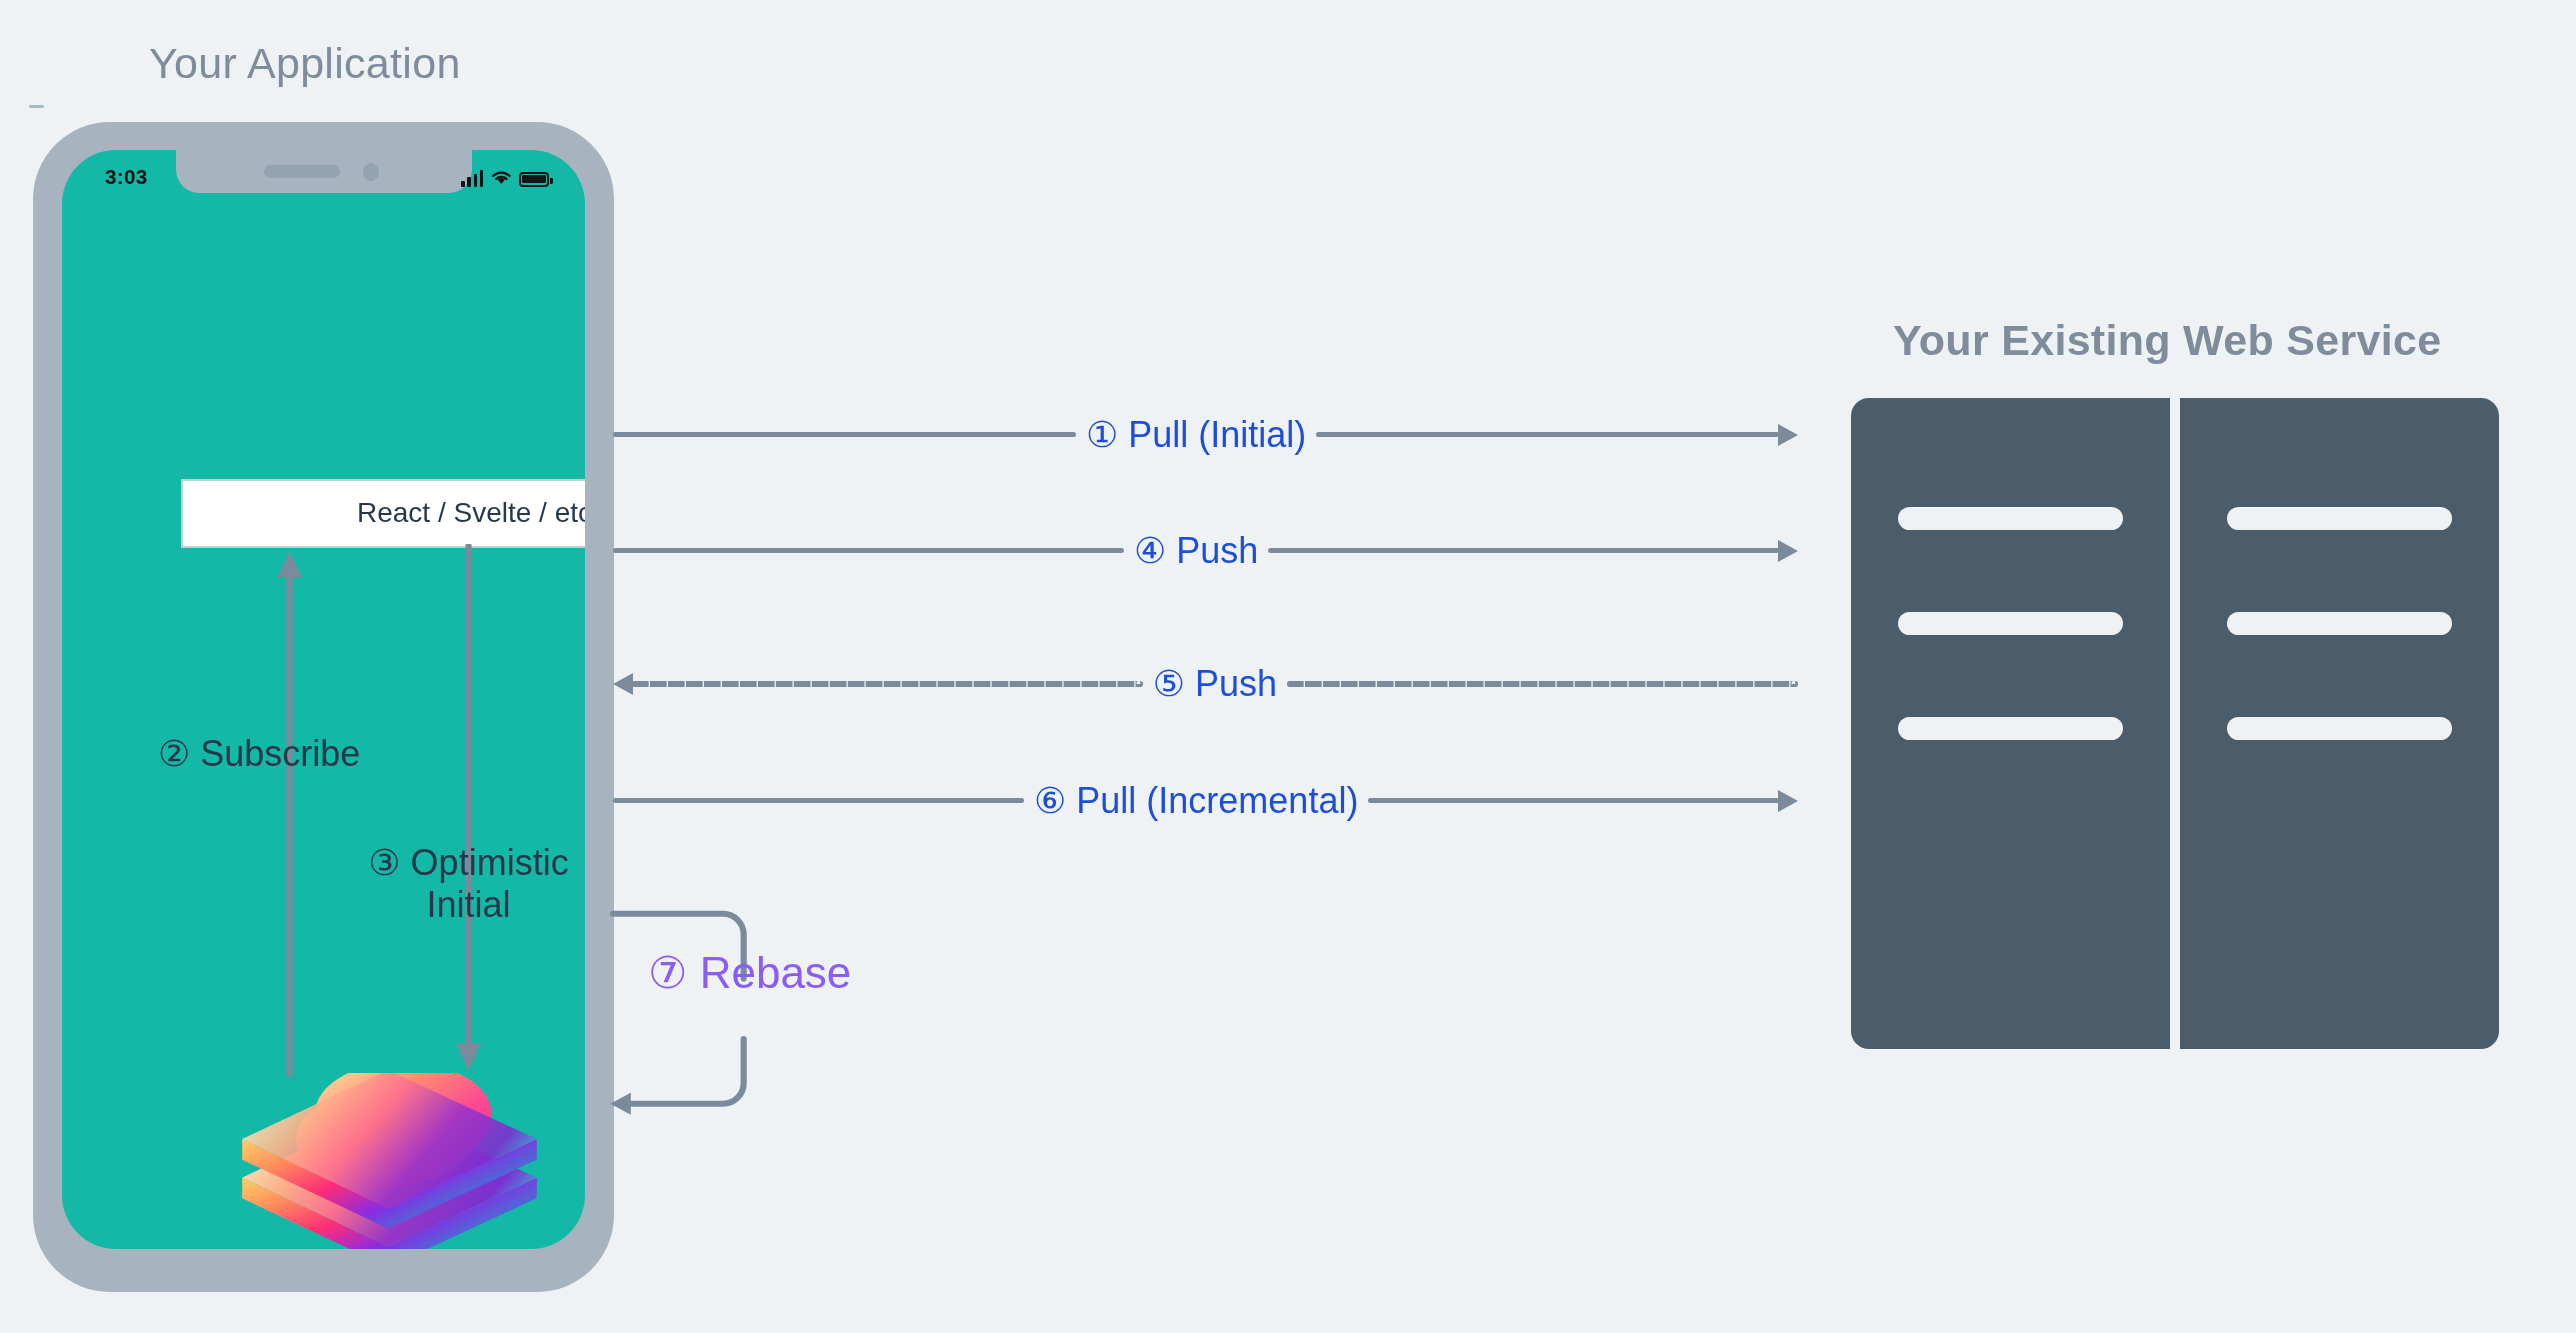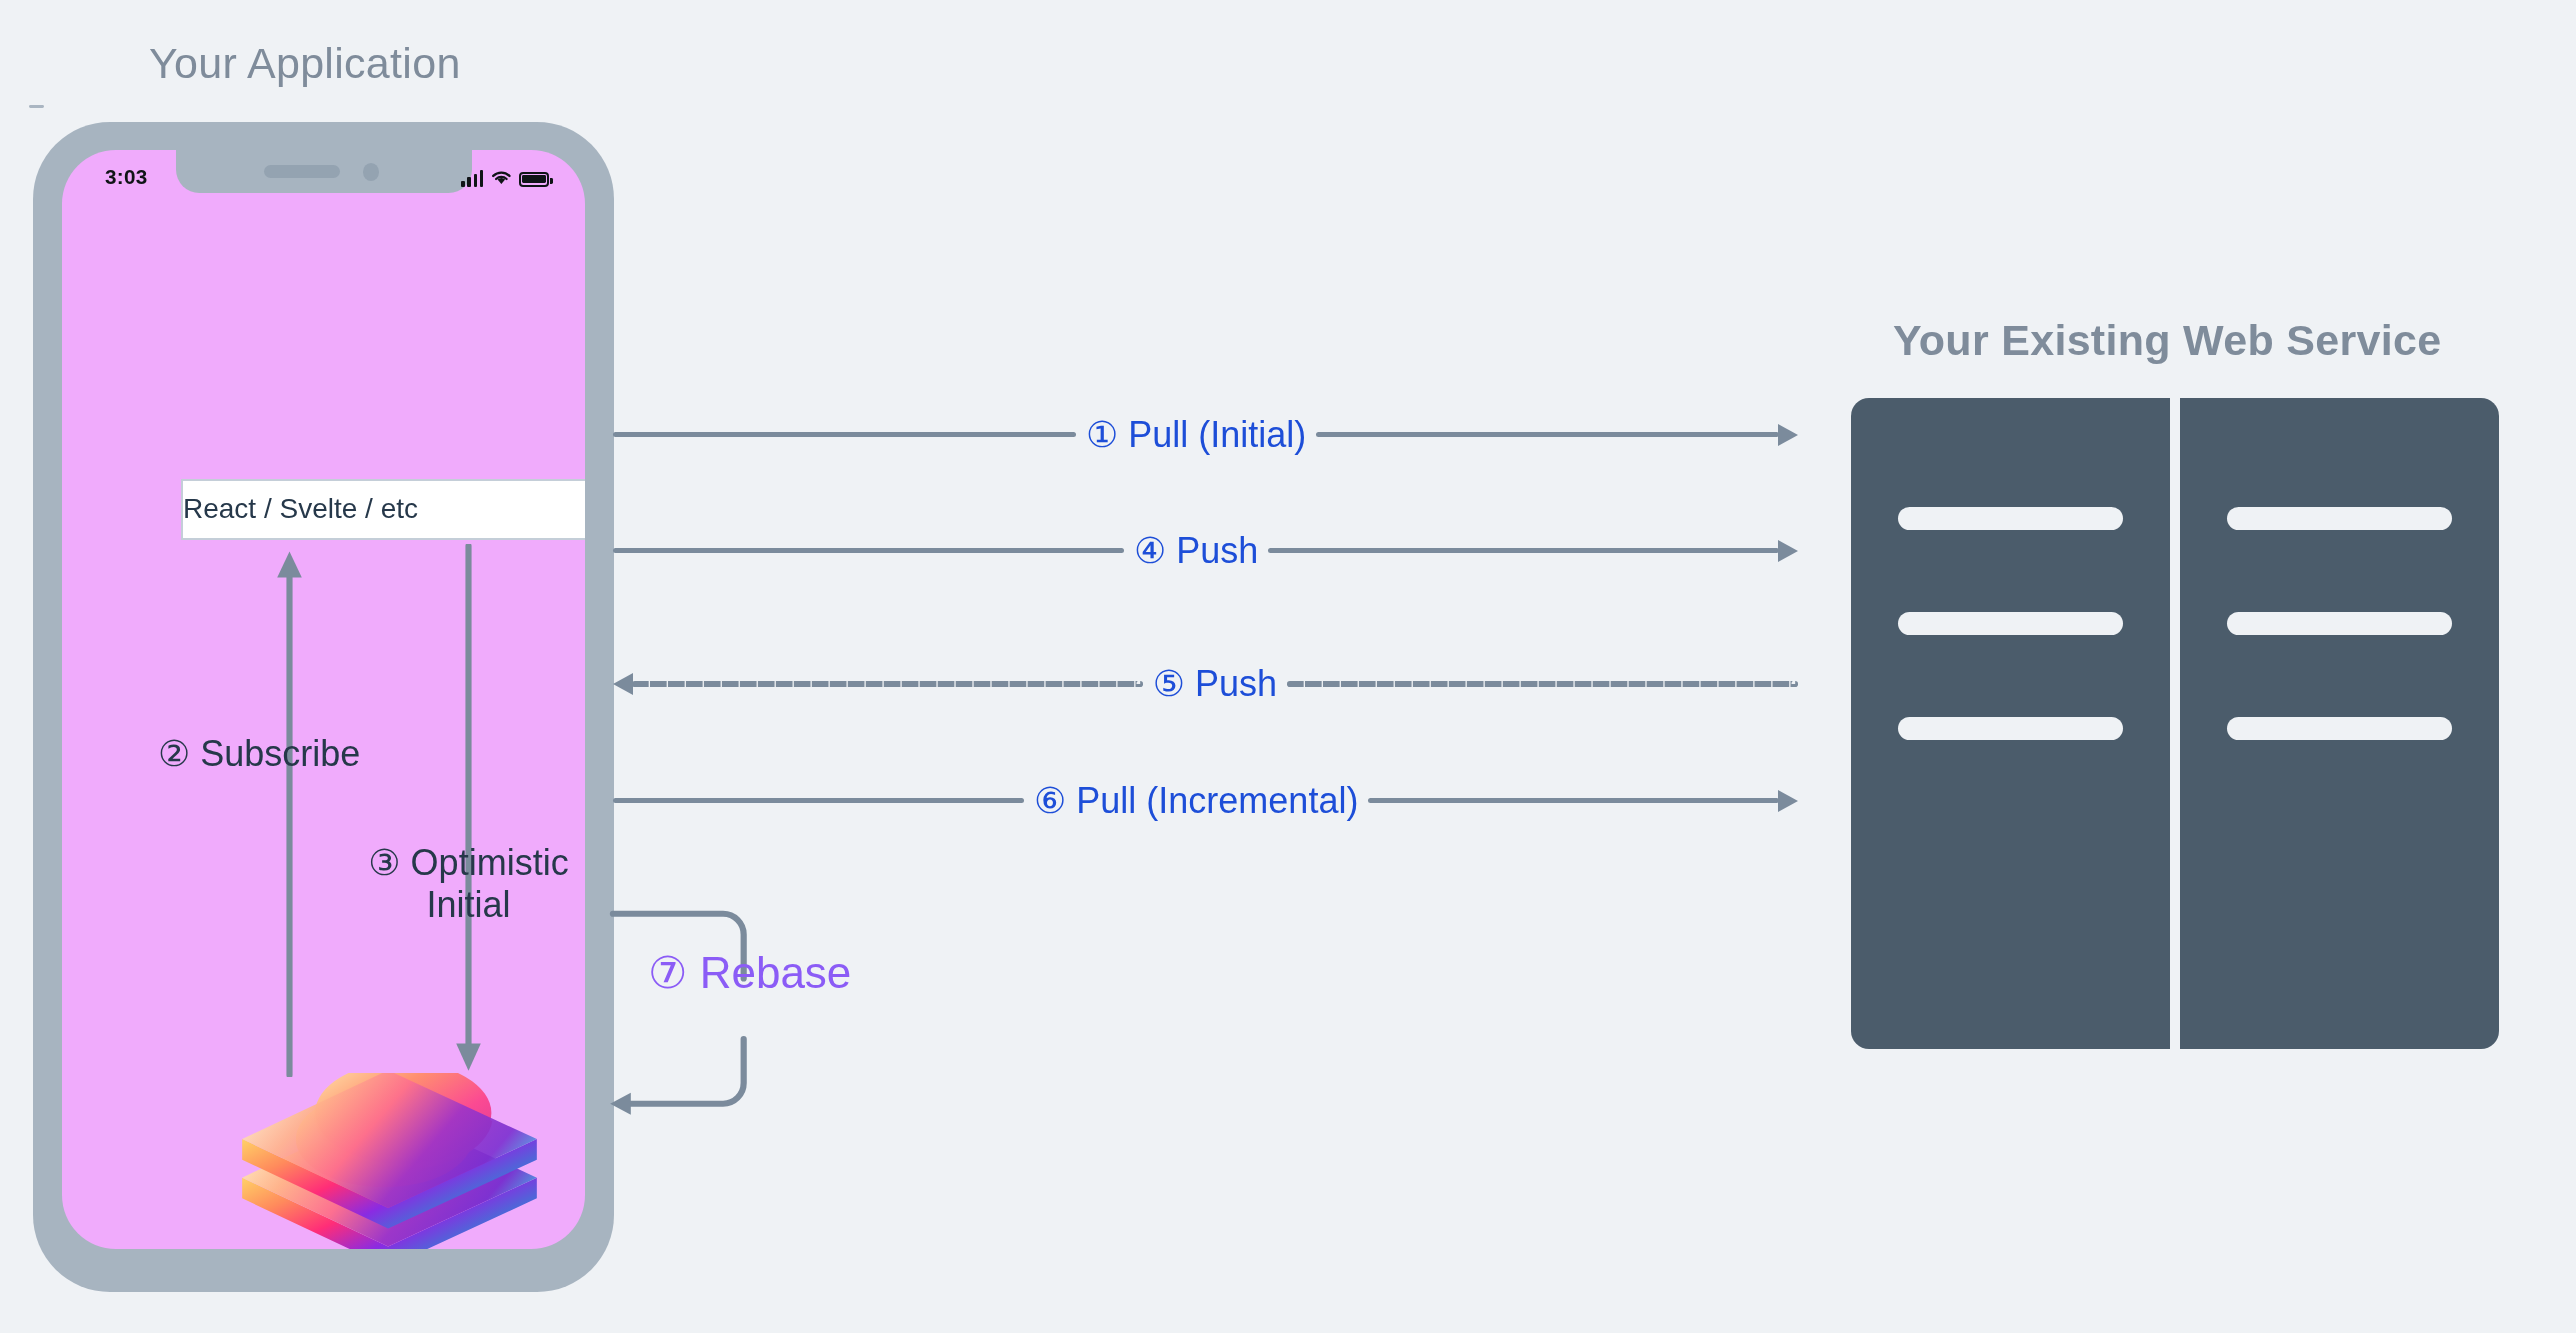--- a/index.html
+++ b/index.html
@@ -24,21 +24,21 @@
   #app-title{left:149px;top:39px;}
   #svc-title{left:1893px;top:316px;font-weight:bold;}
 
   
   #phone{
     position:absolute;left:33px;top:122px;width:581px;height:1170px;
     background:#a7b4c0;border-radius:77px;
   }
   #phone-screen{
     position:absolute;left:29px;top:27.6px;right:29px;bottom:43px;
-    background:#f0abfc;border-radius:54px;overflow:hidden;
+    background:#14b8a6;border-radius:54px;overflow:hidden;
   }
   #notch{
     position:absolute;left:50%;transform:translateX(-50%);top:0;
     width:296px;height:43px;background:#a7b4c0;
     border-bottom-left-radius:23.4px;border-bottom-right-radius:23.4px;
   }
   #notch-speaker{
     position:absolute;left:88px;top:15px;width:76px;height:13px;
     background:#94a3b1;border-radius:6.9px;
   }
@@ -65,23 +65,23 @@
     box-sizing:border-box;
   }
   .batt::before{content:"";position:absolute;left:1.4px;top:1.4px;right:1.4px;bottom:1.4px;background:#101417;border-radius:1.4px;}
   .batt::after{content:"";position:absolute;right:-5.5px;top:4.1px;width:2.8px;height:6.2px;background:#101417;border-radius:0 1.4px 1.4px 0;}
 
   
   #phone-tick{position:absolute;left:29px;top:105px;width:15px;height:3.4px;background:#aab6c2;border-radius:1.4px;}
 
   
   #fw-box{
-    position:absolute;left:119px;top:329px;width:413px;height:61px;
+    position:absolute;left:119px;top:329px;width:413px;height:69px;
     background:#ffffff;border:2.1px solid #c4ced8;box-sizing:border-box;
-    display:flex;align-items:center;justify-content:flex-start;
+    display:flex;align-items:center;justify-content:flex-end;
   }
   #fw-label{font-size:28px;color:#26384a;white-space:nowrap;}
 
   
   .v-arrow{position:absolute;}
 
   
   .step-label{
     position:absolute;color:#26384a;font-size:36px;line-height:1.18;white-space:nowrap;
   }

